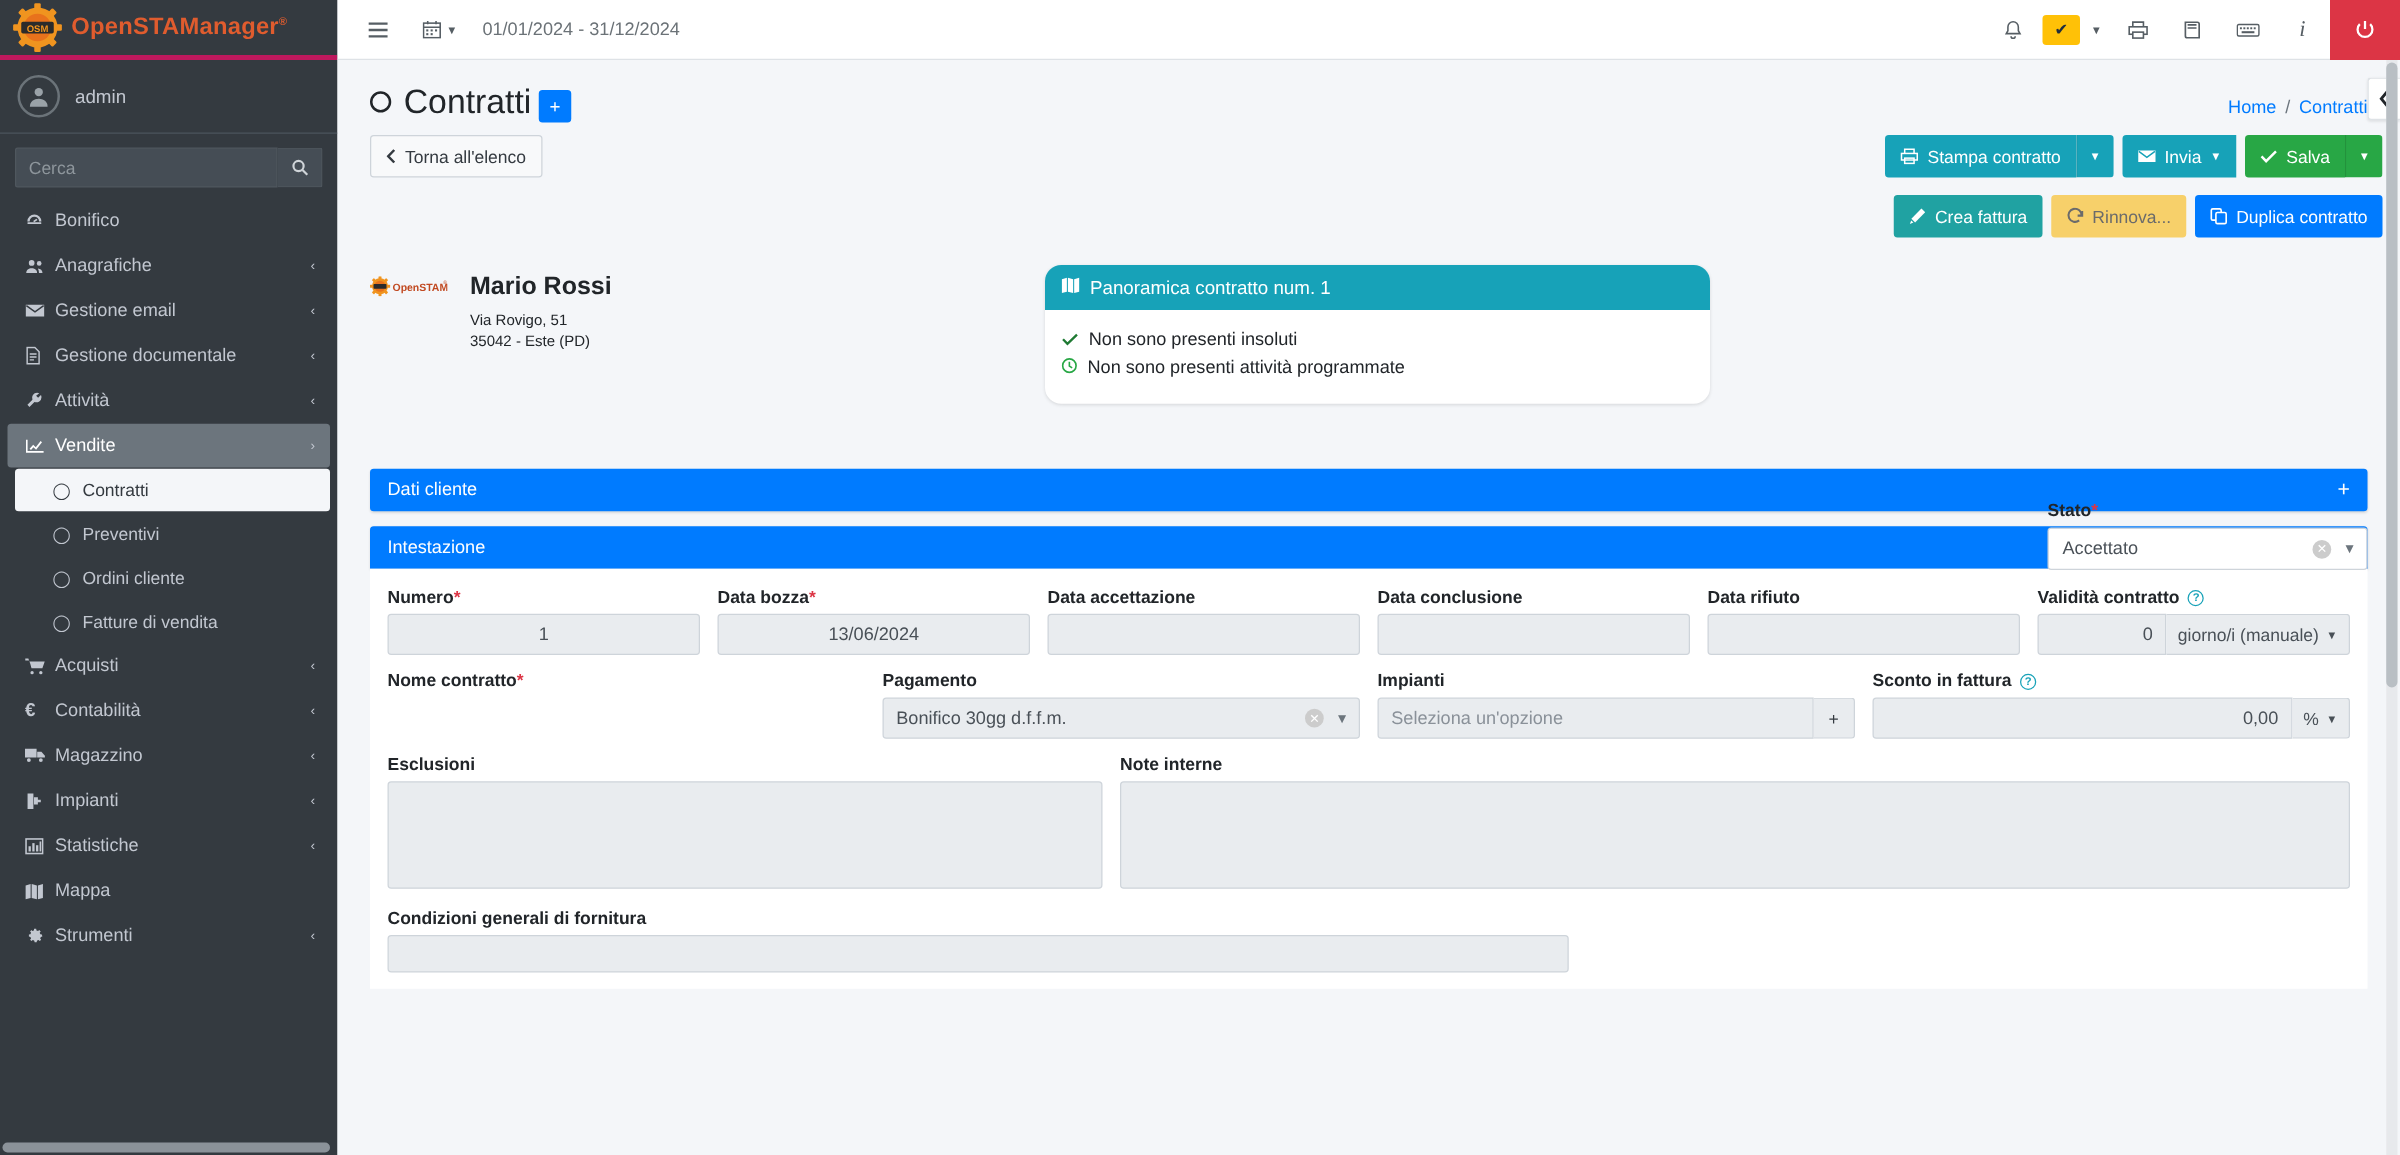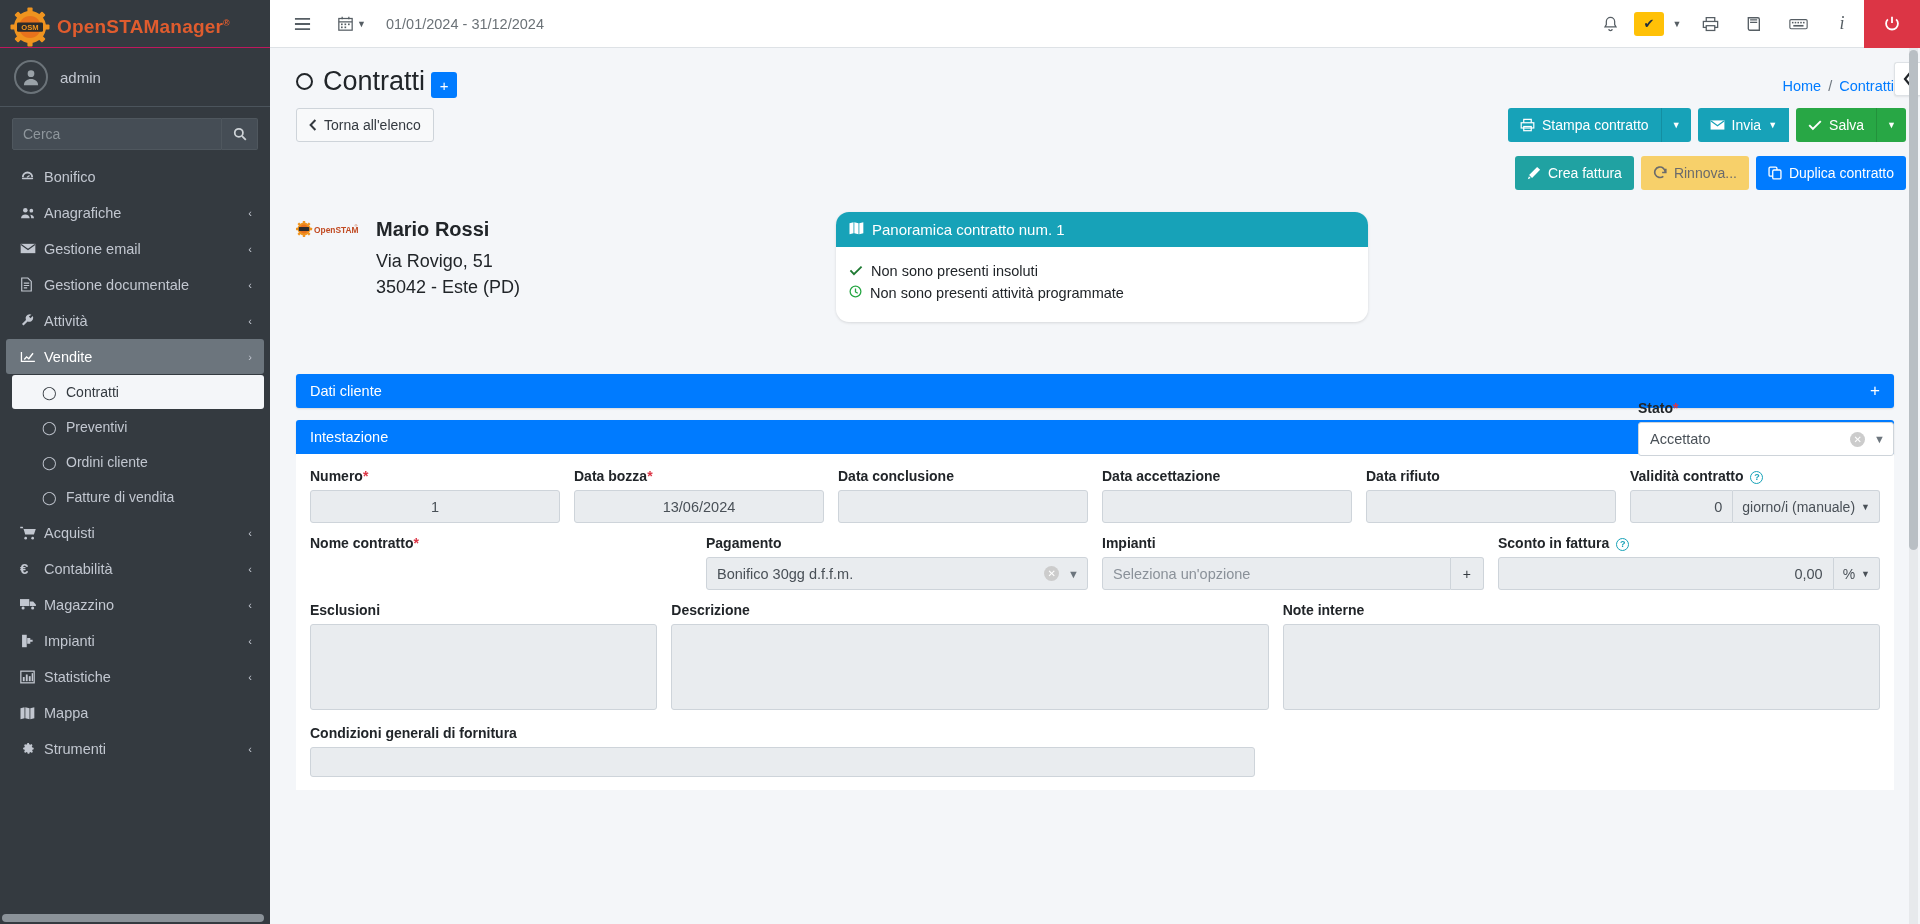--- a/index.html
+++ b/index.html
@@ -15,22 +15,22 @@
 
   
   .sidebar {
     width: 270px; min-width: 270px; height: 924px;
     background: #343a40;
     display: flex; flex-direction: column;
     position: relative;
   }
   .brand {
     height: 48px; background: #343a40;
-    display: flex; align-items: flex-end; padding-left: 10px;
-    border-bottom: 1px solid #be185d;
+    display: flex; align-items: center; padding-left: 10px;
+    border-bottom: 4px solid #be185d;
     overflow: hidden;
   }
   .brand-logo { display: flex; align-items: center; gap: 7px; }
   .gear-logo { position: relative; width: 40px; height: 40px; flex: 0 0 40px; }
   .brand-text {
     color: #e05c2e; font-size: 19px; font-weight: bold;
     letter-spacing: .2px; white-space: nowrap;
   }
   .brand-text sup { font-size: 9px; }
 
@@ -163,21 +163,21 @@
   .btn-teal { background: #20a2a2; }
   .btn-warning { background: #f7d06a; color: #6b6b6b; }
   .btn-primary { background: #007bff; }
   .right-btns { margin-left: auto; display: flex; gap: 7px; }
 
   
   .info-row { display: flex; padding: 22px 26px 0 26px; gap: 0; }
   .cust-block { display: flex; gap: 16px; width: 540px; padding-top: 6px; }
   .cust-logo { width: 64px; flex: 0 0 64px; display: flex; align-items: flex-start; padding-top: 3px; }
   .cust-name { font-size: 20px; font-weight: bold; color: #212529; margin: 0 0 7px 0; }
-  .cust-line { font-size: 18px; color: #212529; line-height: 1.45; }
+  .cust-line { font-size: 12px; color: #212529; line-height: 1.45; }
 
   .panorama {
     width: 532px; background: #fff; border-radius: 13px;
     box-shadow: 0 1px 3px rgba(0,0,0,.12); overflow: hidden; align-self: flex-start;
   }
   .pano-head {
     background: #17a2b8; color: #fff; padding: 9px 13px;
     font-size: 15px; display: flex; align-items: center; gap: 8px;
   }
   .pano-body { padding: 13px 13px 18px 13px; }
@@ -746,25 +746,25 @@
             </label>
             <input class="inp center" type="text" value="1" style="">
           </div>
           <div class="fcol">
             <label class="f-label">
               <span>Data bozza</span><span class="req">*</span>
             </label>
             <input class="inp center" type="text" value="13/06/2024" style="">
           </div>
           <div class="fcol">
+            <label class="f-label">Data accettazione</label>
+            <input class="inp center" type="text" value="" style="">
+          </div>
+          <div class="fcol">
             <label class="f-label">Data conclusione</label>
-            <input class="inp center" type="text" value="" style="">
-          </div>
-          <div class="fcol">
-            <label class="f-label">Data accettazione</label>
             <input class="inp center" type="text" value="" style="">
           </div>
           <div class="fcol">
             <label class="f-label">Data rifiuto</label>
             <input class="inp center" type="text" value="" style="">
           </div>
           <div class="fcol">
             <label class="f-label">
               <span>Validità contratto</span>
               <span class="help-i">?</span>
@@ -816,24 +816,20 @@
             </div>
           </div>
         </div>
 
         <div class="frow">
           <div class="fcol">
             <label class="f-label">Esclusioni</label>
             <textarea class="ta" style=""></textarea>
           </div>
           <div class="fcol" style="flex:1.72;">
-            <label class="f-label">Descrizione</label>
-            <textarea class="ta" style=""></textarea>
-          </div>
-          <div class="fcol" style="flex:1.72;">
             <label class="f-label">Note interne</label>
             <textarea class="ta" style=""></textarea>
           </div>
         </div>
 
         <div class="frow" style="margin-bottom:0;">
           <div class="fcol" style="flex:0 0 945px;">
             <label class="f-label">Condizioni generali di fornitura</label>
             <textarea class="ta tall" style=""></textarea>
           </div>

